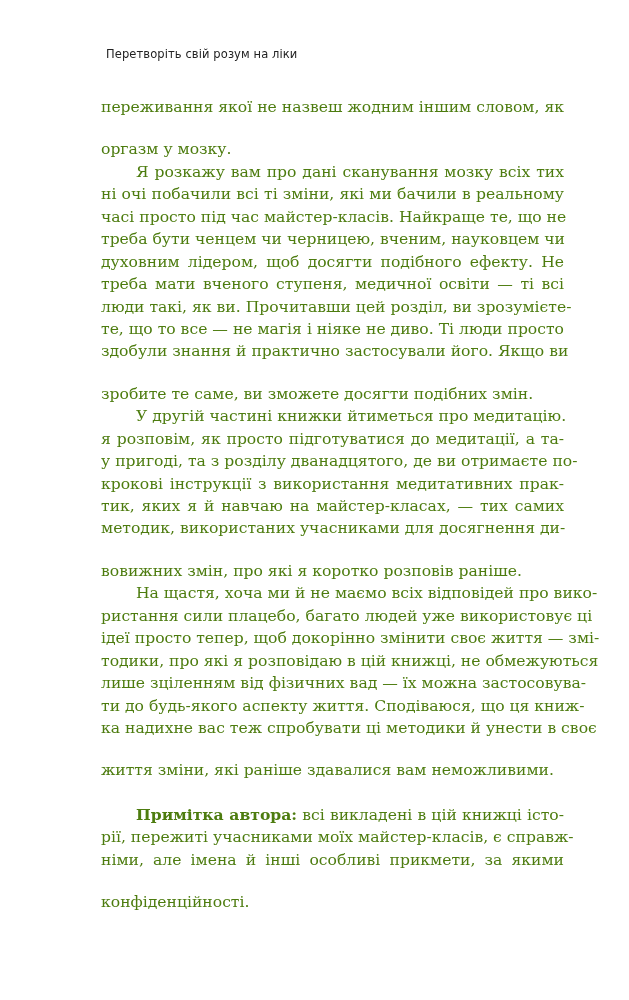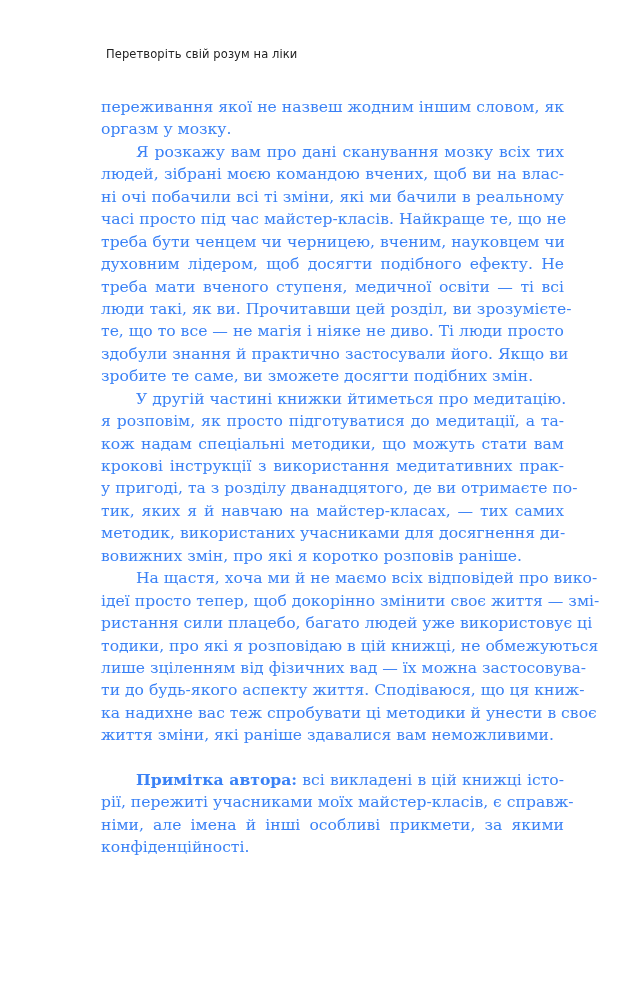--- a/index.html
+++ b/index.html
@@ -6,24 +6,24 @@
     body { width: 629px; height: 1000px; position: relative; overflow: hidden; }
     .running-head {
       position: absolute; left: 83px; top: 47px;
       font-family: "DejaVu Sans", sans-serif; font-size: 11.5px; color: #222;
       letter-spacing: 0.1px;
       margin-left: 23px;
     }
     .text-block {
       position: absolute; left: 101px; width: 463px; top: 96px;
       font-family: "DejaVu Serif", serif; font-size: 15.6px; line-height: 22.45px;
-      color: #3b82f6;
+      color: #4d7c0f;
     }
     .line { display: block; white-space: nowrap; text-align: justify; text-align-last: justify; height: 22.45px; overflow: visible; }
-    .line.last { text-align-last: left; }
+    .line.last { text-align-last: left; margin-top: 20px; }
     .line.indent { padding-left: 35px; }
     .gap { height: 22px; }
     .bold { font-weight: bold; }
     .page-number {
       position: absolute; left: 0; width: 629px; top: 1000px; text-align: center;
       font-family: "Liberation Sans", sans-serif; font-size: 14px; color: #222;
     }
   </style>
 </head>
 <body>
@@ -32,47 +32,45 @@
 
 <div class="text-block">
 
   <div>
     <span class="line">переживання якої не назвеш жодним іншим словом, як</span>
     <span class="line last">оргазм у мозку.</span>
   </div>
 
   <div>
     <span class="line indent">Я розкажу вам про дані сканування мозку всіх тих</span>
-    <span class="line">людей, зібрані моєю командою вчених, щоб ви на влас-</span>
     <span class="line">ні очі побачили всі ті зміни, які ми бачили в реальному</span>
     <span class="line">часі просто під час майстер-класів. Найкраще те, що не</span>
     <span class="line">треба бути ченцем чи черницею, вченим, науковцем чи</span>
     <span class="line">духовним лідером, щоб досягти подібного ефекту. Не</span>
     <span class="line">треба мати вченого ступеня, медичної освіти — ті всі</span>
     <span class="line">люди такі, як ви. Прочитавши цей розділ, ви зрозумієте-</span>
     <span class="line">те, що то все — не магія і ніяке не диво. Ті люди просто</span>
     <span class="line">здобули знання й практично застосували його. Якщо ви</span>
     <span class="line last">зробите те саме, ви зможете досягти подібних змін.</span>
   </div>
 
   <div>
     <span class="line indent">У другій частині книжки йтиметься про медитацію.</span>
     <span class="line">я розповім, як просто підготуватися до медитації, а та-</span>
-    <span class="line">кож надам спеціальні методики, що можуть стати вам</span>
+    <span class="line">у пригоді, та з розділу дванадцятого, де ви отримаєте по-</span>
     <span class="line">крокові інструкції з використання медитативних прак-</span>
-    <span class="line">у пригоді, та з розділу дванадцятого, де ви отримаєте по-</span>
     <span class="line">тик, яких я й навчаю на майстер-класах, — тих самих</span>
     <span class="line">методик, використаних учасниками для досягнення ди-</span>
     <span class="line last">вовижних змін, про які я коротко розповів раніше.</span>
   </div>
 
   <div>
     <span class="line indent">На щастя, хоча ми й не маємо всіх відповідей про вико-</span>
+    <span class="line">ристання сили плацебо, багато людей уже використовує ці</span>
     <span class="line">ідеї просто тепер, щоб докорінно змінити своє життя — змі-</span>
-    <span class="line">ристання сили плацебо, багато людей уже використовує ці</span>
     <span class="line">тодики, про які я розповідаю в цій книжці, не обмежуються</span>
     <span class="line">лише зціленням від фізичних вад — їх можна застосовува-</span>
     <span class="line">ти до будь-якого аспекту життя. Сподіваюся, що ця книж-</span>
     <span class="line">ка надихне вас теж спробувати ці методики й унести в своє</span>
     <span class="line last">життя зміни, які раніше здавалися вам неможливими.</span>
   </div>
 
   <div class="gap"></div>
 
   <div>

